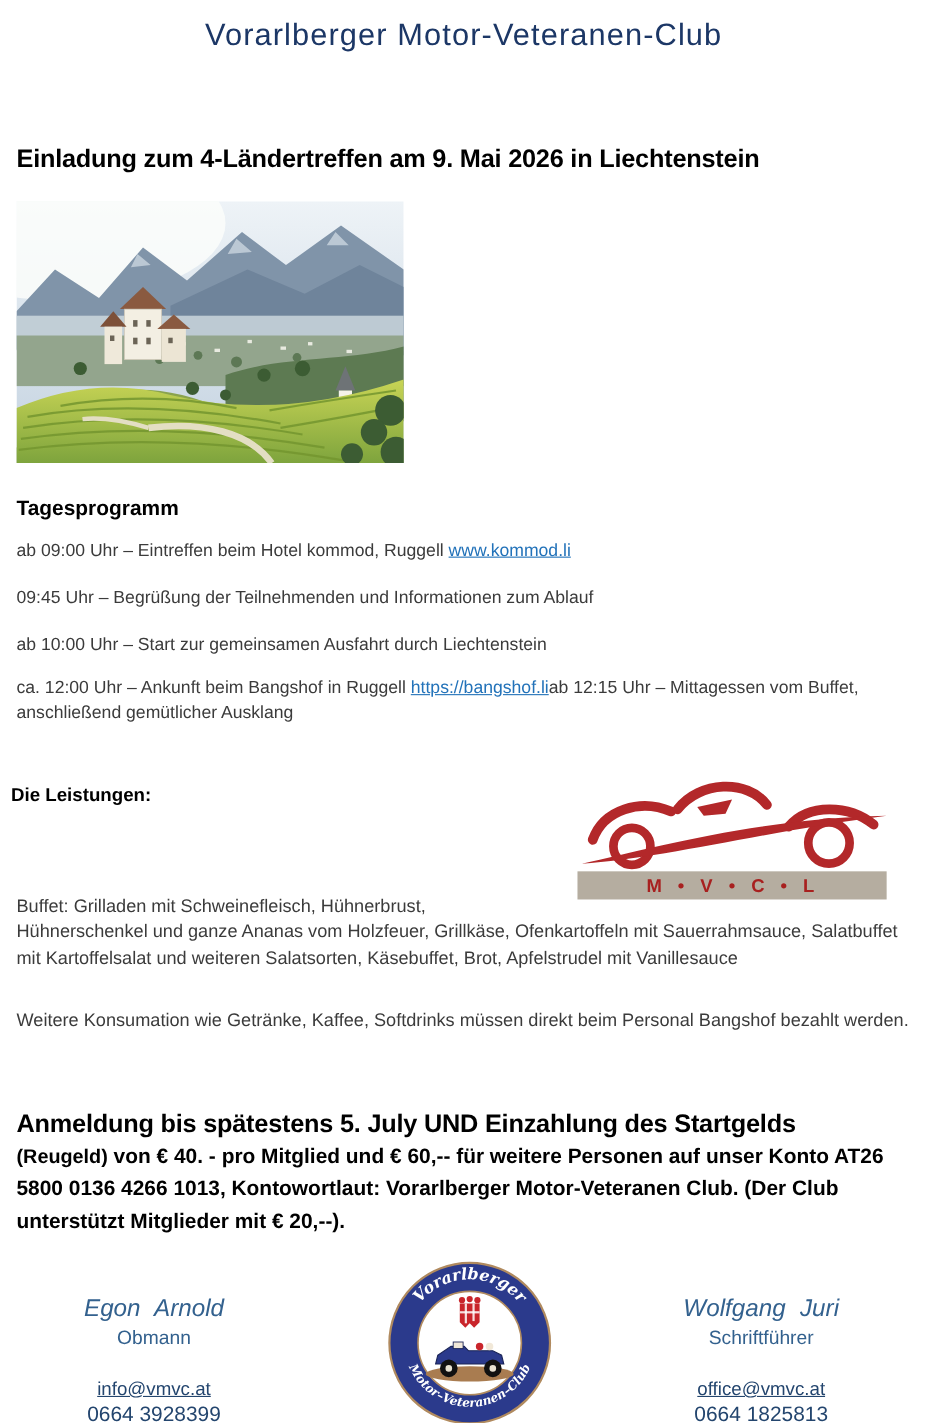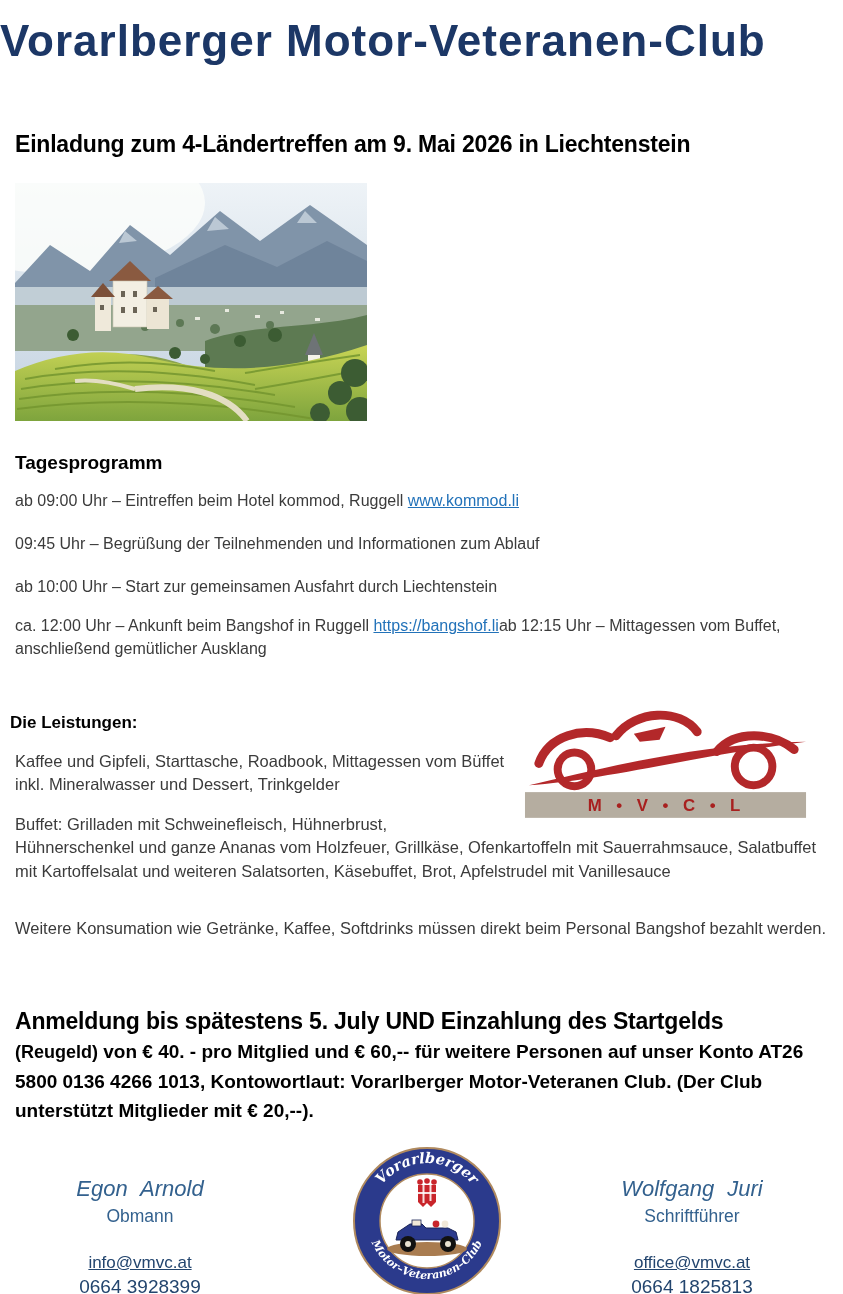--- a/index.html
+++ b/index.html
@@ -1,20 +1,20 @@
 <!DOCTYPE html>
 <html><head>
 <meta charset="utf-8">
 <style>
   html,body{margin:0;padding:0;background:#ffffff;}
   body{width:843px;height:1294px;overflow:hidden;font-family:"Liberation Sans",sans-serif;}
   .page{position:relative;width:843px;height:1294px;background:#fff;overflow:hidden;}
 
-  .title{position:absolute;top:16px;left:0;width:100%;
-         font-size:44px;font-weight:bold;letter-spacing:1px;color:#1c3766;}
+  .title{position:absolute;top:16px;left:0;width:100%;text-align:center;
+         font-size:28px;font-weight:normal;letter-spacing:1px;color:#1c3766;}
 
   .invite-heading{position:absolute;top:131px;left:15px;width:815px;
          font-size:23px;font-weight:bold;color:#000;letter-spacing:-0.2px;}
 
   .hero-photo{position:absolute;top:183px;left:15px;width:352px;height:238px;display:block;}
 
   .intro{position:absolute;top:207px;left:378px;width:452px;
          font-size:21px;line-height:1.49;color:#3b3b3b;}
 
   .prog-heading{position:absolute;top:452px;left:15px;font-size:19px;font-weight:bold;color:#000;}
@@ -143,21 +143,20 @@
 
 
   <div class="prog-heading">Tagesprogramm</div>
 
   <div class="prog-line p0"><span>ab 09:00 Uhr – Eintreffen beim Hotel kommod, Ruggell </span><a class="doclink">www.kommod.li</a><span></span></div>
   <div class="prog-line p1"><span>09:45 Uhr – Begrüßung der Teilnehmenden und Informationen zum Ablauf</span></div>
   <div class="prog-line p2"><span>ab 10:00 Uhr – Start zur gemeinsamen Ausfahrt durch Liechtenstein</span></div>
   <div class="prog-line p3"><span>ca. 12:00 Uhr – Ankunft beim Bangshof in Ruggell </span><a class="doclink">https://bangshof.li</a><span>ab 12:15 Uhr – Mittagessen vom Buffet, anschließend gemütlicher Ausklang</span></div>
 
   <div class="leist-heading">Die Leistungen:</div>
-  <div class="leist-p1">Kaffee und Gipfeli, Starttasche, Roadbook, Mittagessen vom Büffet inkl. Mineralwasser und Dessert, Trinkgelder</div>
 
   <svg class="mvcl" viewBox="0 0 290 125">
     <g stroke="#b3282a" fill="none" stroke-linecap="round">
       <circle cx="52" cy="76" r="17" stroke-width="8"></circle>
       <circle cx="233" cy="73" r="19" stroke-width="8"></circle>
       <path d="M16,70 C26,42 60,32 88,44" stroke-width="9"></path>
       <path d="M94,42 C114,16 158,14 176,38" stroke-width="9"></path>
       <path d="M196,58 C214,36 252,38 274,56" stroke-width="9"></path>
     </g>
     <polygon points="112,40 144,33 138,46 118,48" fill="#b3282a"></polygon>

